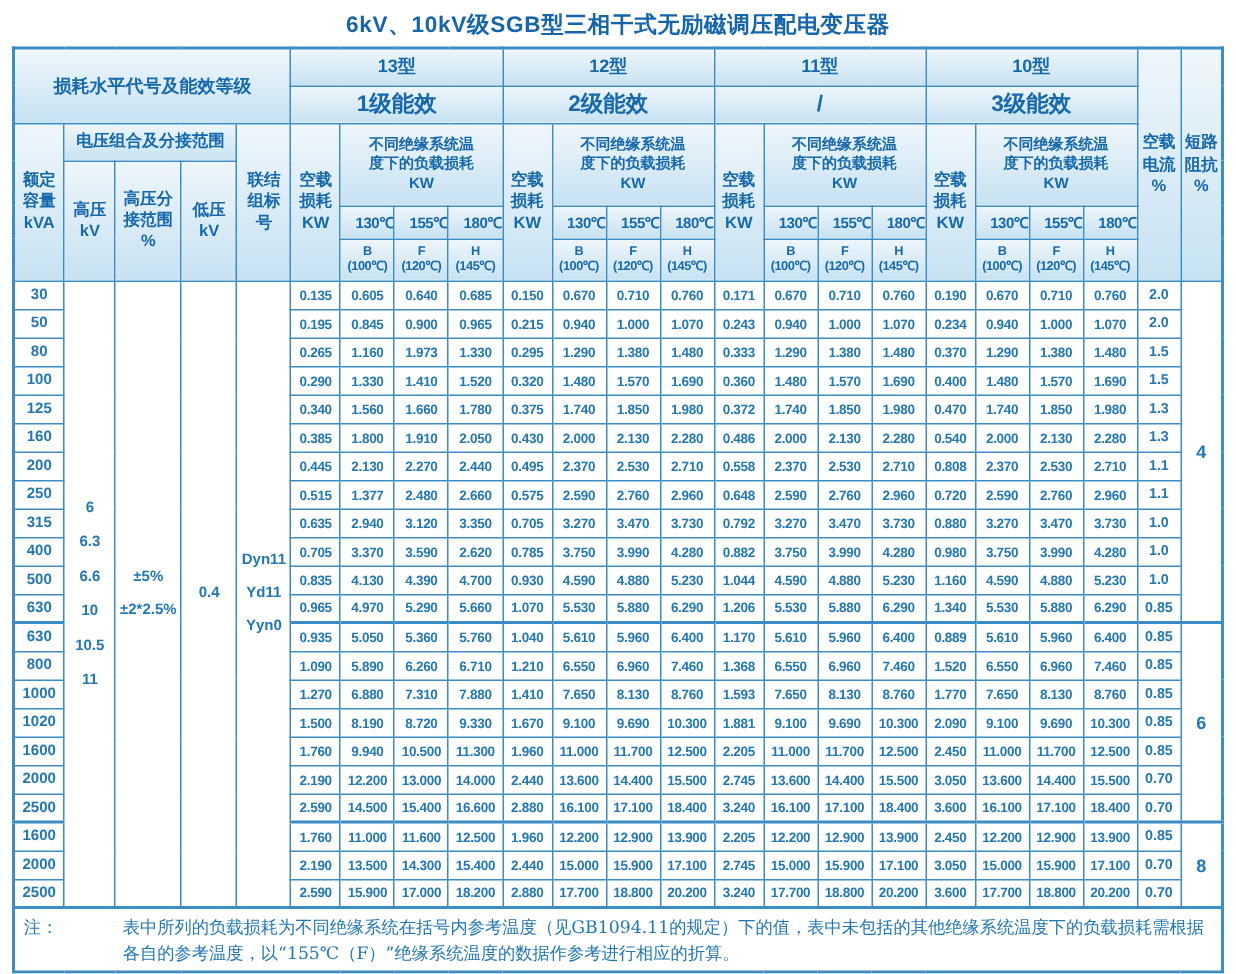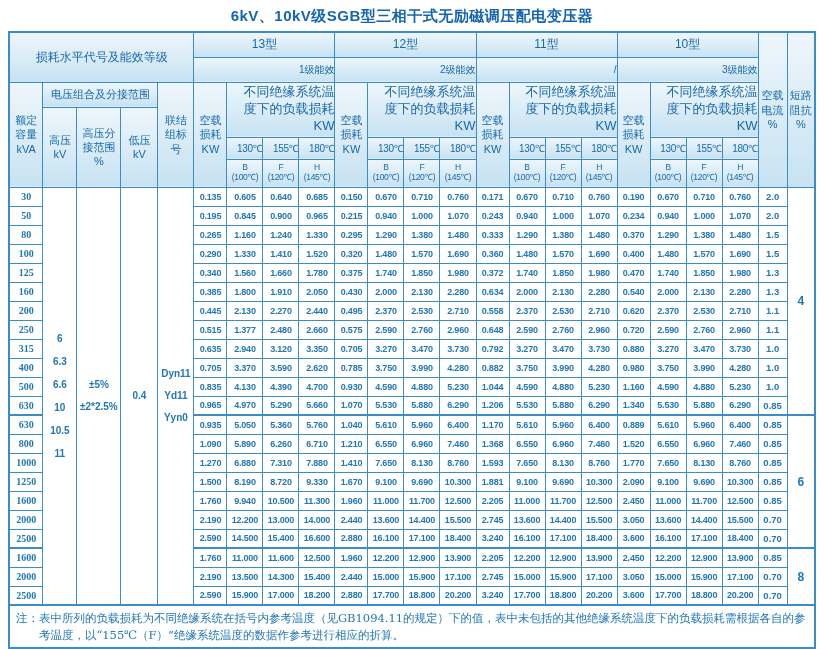--- a/index.html
+++ b/index.html
@@ -1,46 +1,46 @@
 <!DOCTYPE html>
 <html><head>
 <meta charset="utf-8">
 <style>
   html,body{margin:0;padding:0;background:#ffffff;}
   body{width:824px;height:649px;overflow:hidden;font-family:"Liberation Sans",sans-serif;}
   .page-title{width:824px;text-align:center;font-size:15px;font-weight:bold;color:#1565ae;padding:7px 0 5px 0;letter-spacing:0.5px;}
   table{border-collapse:collapse;table-layout:fixed;width:808px;margin:0 auto;border:2px solid #3c8cc6;}
   th,td{border:1px solid #3c8cc6;padding:0;overflow:hidden;text-align:center;vertical-align:middle;}
-  th{background:linear-gradient(180deg,#eef6fb 0%,#c7e2f2 100%);color:#1769ad;font-weight:normal;white-space:pre-line;margin-top:42px;}
+  th{background:linear-gradient(180deg,#eef6fb 0%,#c7e2f2 100%);color:#1769ad;font-weight:bold;white-space:pre-line;margin-top:42px;}
   td{background:#ffffff;color:#2277b5;font-weight:bold;}
   thead tr:nth-child(1){height:25px;}
   thead tr:nth-child(2){height:25px;}
   thead tr:nth-child(3){height:25px;}
   thead tr:nth-child(4){height:30px;}
   thead tr:nth-child(5){height:22px;}
   thead tr:nth-child(6){height:28px;}
   tbody tr{height:19px;}
   .th-main{font-size:12px;}
-  .th-eff{font-size:10px;text-align:right;}
+  .th-eff{font-size:15px;}
   .th-small{font-size:11px;line-height:1.3;}
-  .th-load{font-size:13px;line-height:1.3;text-align:right;}
+  .th-load{font-size:10px;line-height:1.3;}
   .th-temp{font-size:10px;letter-spacing:-0.3px;text-align:right;}
   .th-sub{font-size:8.5px;line-height:1.15;letter-spacing:-0.3px;}
-  .kva-cell{font-size:10px;font-family:Liberation Serif, serif;}
+  .kva-cell{font-size:10px;}
   .value-cell{font-size:9px;letter-spacing:-0.2px;}
   .current-cell{font-size:9.5px;}
   .impedance-val{font-size:12px;}
   .merged-cell{white-space:pre-line;font-size:10px;line-height:2.3;}
   .vector-cell{font-size:10px;line-height:2.2;}
   .tap-cell{font-size:10px;line-height:2.2;}
   tr.group-start td{border-top:2px solid #3c8cc6;}
   tfoot td{border-top:2px solid #3c8cc6;height:34px;}
   .note-wrap{display:flex;align-items:flex-start;text-align:left;font-family:"DejaVu Serif",serif;font-size:11.5px;font-weight:normal;color:#2277b5;line-height:1.45;padding:4px 8px 4px 6px;}
   .note-prefix{flex:none;white-space:nowrap;}
-  .note-body{flex:1;}
+  .note-body{flex:1;margin-left:43px;}
 </style>
 </head>
 <body>
 
 <div class="page-title">6kV、10kV级SGB型三相干式无励磁调压配电变压器</div>
 
 <table>
   <colgroup>
     <col style="width:34px">
       <col style="width:34px">
@@ -220,21 +220,21 @@
         <td class="value-cell">0.234</td>
         <td class="value-cell">0.940</td>
         <td class="value-cell">1.000</td>
         <td class="value-cell">1.070</td>
         <td class="current-cell">2.0</td>
       </tr>
       <tr>
         <td class="kva-cell">80</td>
         <td class="value-cell">0.265</td>
         <td class="value-cell">1.160</td>
-        <td class="value-cell">1.240</td>
+        <td class="value-cell">1.973</td>
         <td class="value-cell">1.330</td>
         <td class="value-cell">0.295</td>
         <td class="value-cell">1.290</td>
         <td class="value-cell">1.380</td>
         <td class="value-cell">1.480</td>
         <td class="value-cell">0.333</td>
         <td class="value-cell">1.290</td>
         <td class="value-cell">1.380</td>
         <td class="value-cell">1.480</td>
         <td class="value-cell">0.370</td>
@@ -286,21 +286,21 @@
       <tr>
         <td class="kva-cell">160</td>
         <td class="value-cell">0.385</td>
         <td class="value-cell">1.800</td>
         <td class="value-cell">1.910</td>
         <td class="value-cell">2.050</td>
         <td class="value-cell">0.430</td>
         <td class="value-cell">2.000</td>
         <td class="value-cell">2.130</td>
         <td class="value-cell">2.280</td>
-        <td class="value-cell">0.634</td>
+        <td class="value-cell">0.486</td>
         <td class="value-cell">2.000</td>
         <td class="value-cell">2.130</td>
         <td class="value-cell">2.280</td>
         <td class="value-cell">0.540</td>
         <td class="value-cell">2.000</td>
         <td class="value-cell">2.130</td>
         <td class="value-cell">2.280</td>
         <td class="current-cell">1.3</td>
       </tr>
       <tr>
@@ -310,21 +310,21 @@
         <td class="value-cell">2.270</td>
         <td class="value-cell">2.440</td>
         <td class="value-cell">0.495</td>
         <td class="value-cell">2.370</td>
         <td class="value-cell">2.530</td>
         <td class="value-cell">2.710</td>
         <td class="value-cell">0.558</td>
         <td class="value-cell">2.370</td>
         <td class="value-cell">2.530</td>
         <td class="value-cell">2.710</td>
-        <td class="value-cell">0.620</td>
+        <td class="value-cell">0.808</td>
         <td class="value-cell">2.370</td>
         <td class="value-cell">2.530</td>
         <td class="value-cell">2.710</td>
         <td class="current-cell">1.1</td>
       </tr>
       <tr>
         <td class="kva-cell">250</td>
         <td class="value-cell">0.515</td>
         <td class="value-cell">1.377</td>
         <td class="value-cell">2.480</td>
@@ -478,21 +478,21 @@
         <td class="value-cell">7.650</td>
         <td class="value-cell">8.130</td>
         <td class="value-cell">8.760</td>
         <td class="value-cell">1.770</td>
         <td class="value-cell">7.650</td>
         <td class="value-cell">8.130</td>
         <td class="value-cell">8.760</td>
         <td class="current-cell">0.85</td>
       </tr>
       <tr>
-        <td class="kva-cell">1250</td>
+        <td class="kva-cell">1020</td>
         <td class="value-cell">1.500</td>
         <td class="value-cell">8.190</td>
         <td class="value-cell">8.720</td>
         <td class="value-cell">9.330</td>
         <td class="value-cell">1.670</td>
         <td class="value-cell">9.100</td>
         <td class="value-cell">9.690</td>
         <td class="value-cell">10.300</td>
         <td class="value-cell">1.881</td>
         <td class="value-cell">9.100</td>

